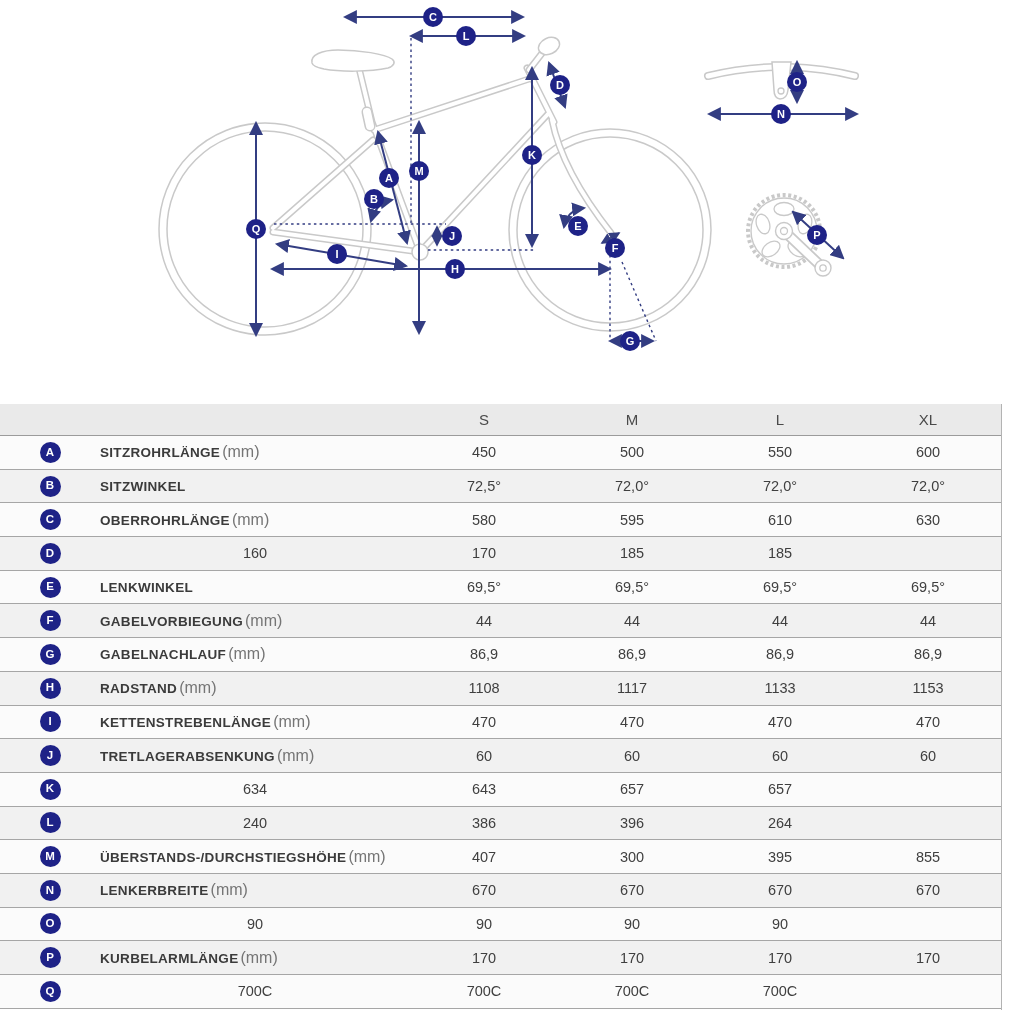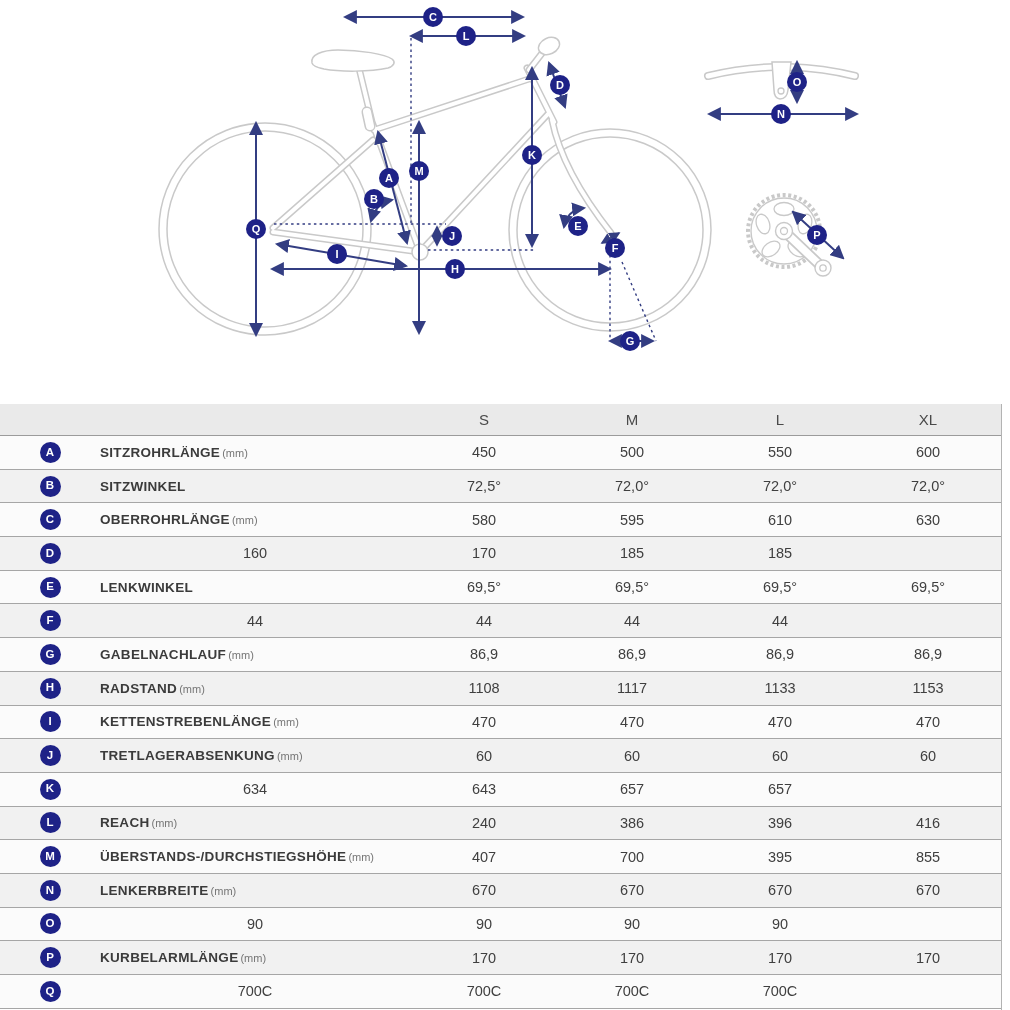--- a/index.html
+++ b/index.html
@@ -21,21 +21,21 @@
   .trow{height:33.7px;border-bottom:1px solid #a6a6a6;}
   .trow:nth-child(odd){background:#fbfbfb;}
   .trow:nth-child(even){background:#f1f1f1;}
   .cell{overflow:hidden;white-space:nowrap;}
   .th-label{font-size:15px;color:#4a4a4a;text-align:center;}
   .badge-cell{display:flex;justify-content:center;}
   .badge{width:21px;height:21px;border-radius:50%;background:#1e2287;color:#fff;
          font-size:11.5px;font-weight:bold;display:flex;align-items:center;
          justify-content:center;line-height:1;}
   .label-cell{font-size:13.5px;font-weight:bold;color:#3b3b3b;letter-spacing:.3px;}
-  .unit{font-size:11px;font-weight:normal;color:#757575;letter-spacing:0;margin-left:2px;}
+  .unit{font-size:16px;font-weight:normal;color:#757575;letter-spacing:0;margin-left:2px;}
   .val{font-size:14.5px;color:#3f3f3f;text-align:center;}
 </style>
 </head>
 <body>
 
 <div class="diagram-wrap">
 <svg width="1010" height="404" viewBox="0 0 1010 404" xmlns="http://www.w3.org/2000/svg">
   <defs>
     <marker id="arr" viewBox="0 0 10 10" refX="8.5" refY="5" markerWidth="7" markerHeight="7" orient="auto-start-reverse">
           <path d="M0,0 L10,5 L0,10 Z" fill="#333d82"></path>
@@ -261,20 +261,21 @@
       <div class="cell val">69,5°</div>
       <div class="cell val">69,5°</div>
       <div class="cell val">69,5°</div>
     </div>
     <div class="trow">
       <div class="cell badge-cell">
           <span class="badge">
             <span>F</span>
           </span>
         </div>
+      <div class="cell label-cell"><span>GABELVORBIEGUNG</span><span class="unit">(mm)</span></div>
       <div class="cell val">44</div>
       <div class="cell val">44</div>
       <div class="cell val">44</div>
       <div class="cell val">44</div>
     </div>
     <div class="trow">
       <div class="cell badge-cell">
           <span class="badge">
             <span>G</span>
           </span>
@@ -331,35 +332,34 @@
       <div class="cell val">643</div>
       <div class="cell val">657</div>
       <div class="cell val">657</div>
     </div>
     <div class="trow">
       <div class="cell badge-cell">
           <span class="badge">
             <span>L</span>
           </span>
         </div>
-      <div class="cell label-cell"><span>REACH</span><span class="unit">(mm)</span></div>
       <div class="cell val">240</div>
       <div class="cell val">386</div>
       <div class="cell val">396</div>
-      <div class="cell val">416</div>
+      <div class="cell val">264</div>
     </div>
     <div class="trow">
       <div class="cell badge-cell">
           <span class="badge">
             <span>M</span>
           </span>
         </div>
       <div class="cell label-cell"><span>ÜBERSTANDS-/DURCHSTIEGSHÖHE</span><span class="unit">(mm)</span></div>
       <div class="cell val">407</div>
-      <div class="cell val">700</div>
+      <div class="cell val">300</div>
       <div class="cell val">395</div>
       <div class="cell val">855</div>
     </div>
     <div class="trow">
       <div class="cell badge-cell">
           <span class="badge">
             <span>N</span>
           </span>
         </div>
       <div class="cell label-cell"><span>LENKERBREITE</span><span class="unit">(mm)</span></div>

